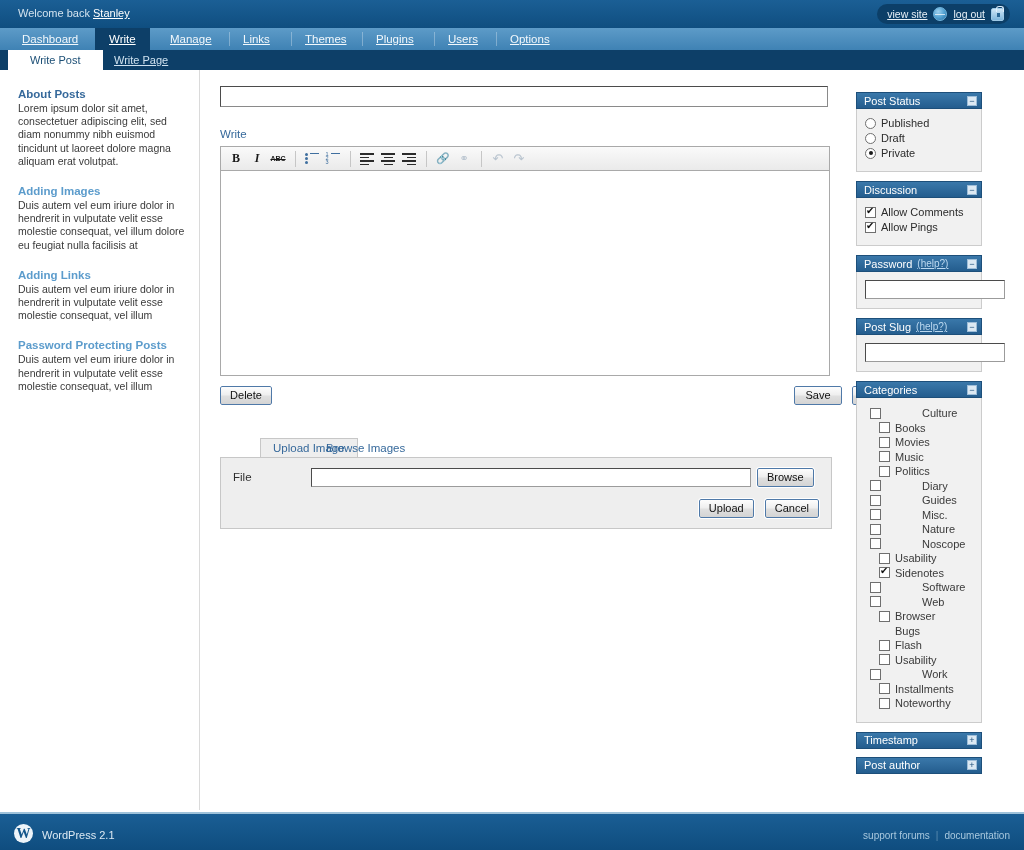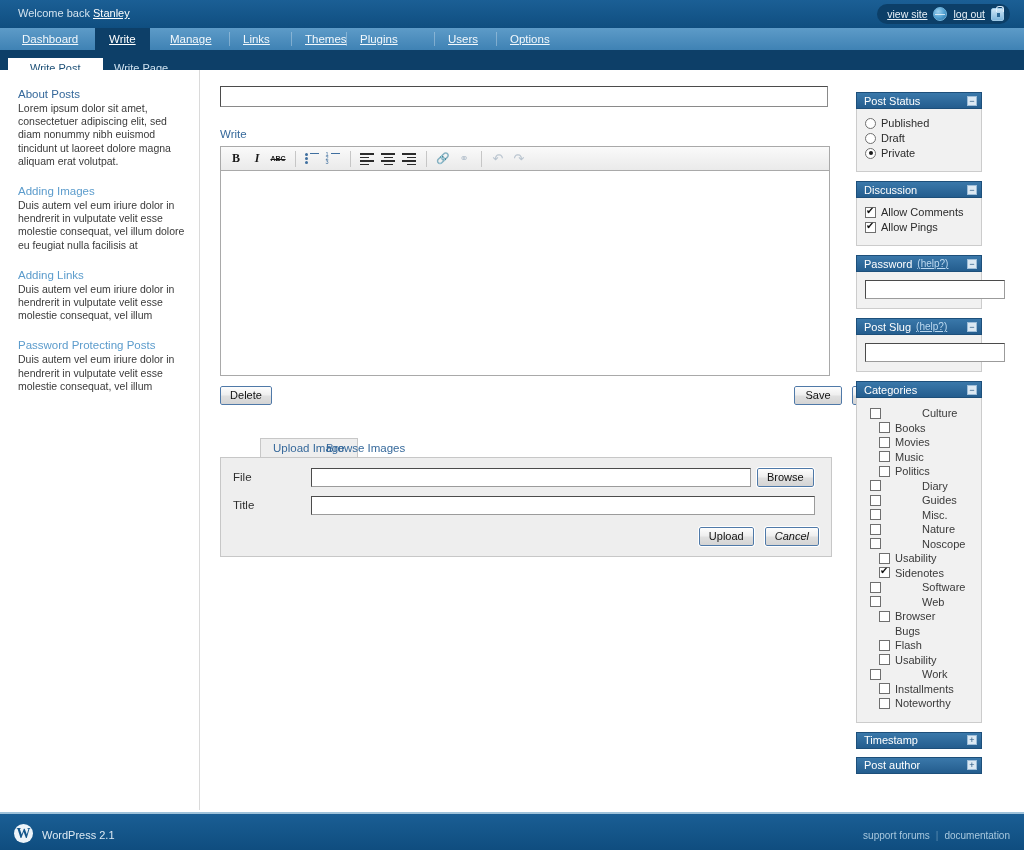--- a/index.html
+++ b/index.html
@@ -82,21 +82,21 @@
   #mainnav .tab.active {
     background: #0d3f68;
     color: #ffffff;
   }
 
   #subnav {
     position: absolute; left: 0; top: 50px; width: 1024px; height: 20px;
     background: #0d3f68;
   }
   #subnav .stab {
-    position: absolute; top: 8px; height: 20px;
+    position: absolute; top: 0; height: 20px;
     display: flex; align-items: center; padding: 0 22px;
     color: #cfe2f0; font-size: 11px;
   }
   #subnav .stab.active {
     background: #ffffff; color: #1c4f76;
   }
 
   
   #page {
     position: absolute; left: 0; top: 70px; width: 1024px; height: 742px;
@@ -105,21 +105,21 @@
 
   
   #sidebar {
     position: absolute; left: 0; top: 0; width: 200px; height: 740px;
     background: #ffffff;
     border-right: 1px solid #dadada;
     padding: 18px 14px 0 18px;
   }
   #sidebar h3 {
     margin: 0 0 2px 0;
-    font-size: 11.5px; font-weight: normal; color: #5c9ccc;
+    font-size: 11.5px; font-weight: bold; color: #5c9ccc;
   }
   #sidebar h3.first { color: #36699b; }
   #sidebar p {
     margin: 0 0 17px 0;
     font-size: 10.5px; line-height: 13.2px; color: #3a3a3a;
   }
 
   
   #main {
     position: absolute; left: 220px; top: 16px; width: 612px;
@@ -345,21 +345,21 @@
     </div>
     <div class="tab" style="left: 156px;">
       <span>Manage</span>
     </div>
     <div class="tab sep" style="left: 229px;">
       <span>Links</span>
     </div>
     <div class="tab sep" style="left: 291px;">
       <span>Themes</span>
     </div>
-    <div class="tab sep" style="left: 346px; justify-content: flex-end;">
+    <div class="tab sep" style="left: 362px; justify-content: flex-end;">
       <span>Plugins</span>
     </div>
     <div class="tab sep" style="left: 434px;">
       <span>Users</span>
     </div>
     <div class="tab sep" style="left: 496px;">
       <span>Options</span>
     </div>
   </div>
 <div id="subnav">
@@ -460,27 +460,23 @@
       <div id="uptabs">
           <div class="uptab active" style="left: 0px; margin-left: 40px;">Upload Image</div>
           <div class="uptab" style="left: 94px;">Browse Images</div>
         </div>
       <div id="uppanel">
         <div class="uprow">
           <div class="lbl">File</div>
           <input class="upinput" type="text" style="width: 440px;" value="">
           <button class="winbtn" style="margin-left:6px;min-width:52px;">Browse</button>
         </div>
-        <div class="uprow">
-          <div class="lbl">Title</div>
-          <input class="upinput" type="text" style="width: 504px;" value="">
-        </div>
         <div id="upactions">
           <button class="winbtn" style="min-width:52px;margin-right:8px;">Upload</button>
-          <button class="winbtn" style="min-width:52px;font-style:italic;">Cancel</button>
+          <button class="winbtn" style="min-width:52px;">Cancel</button>
         </div>
       </div>
     </div>
 
   </div>
 
   <div id="rside">
 
     <div class="panel">
       <div class="phead">

